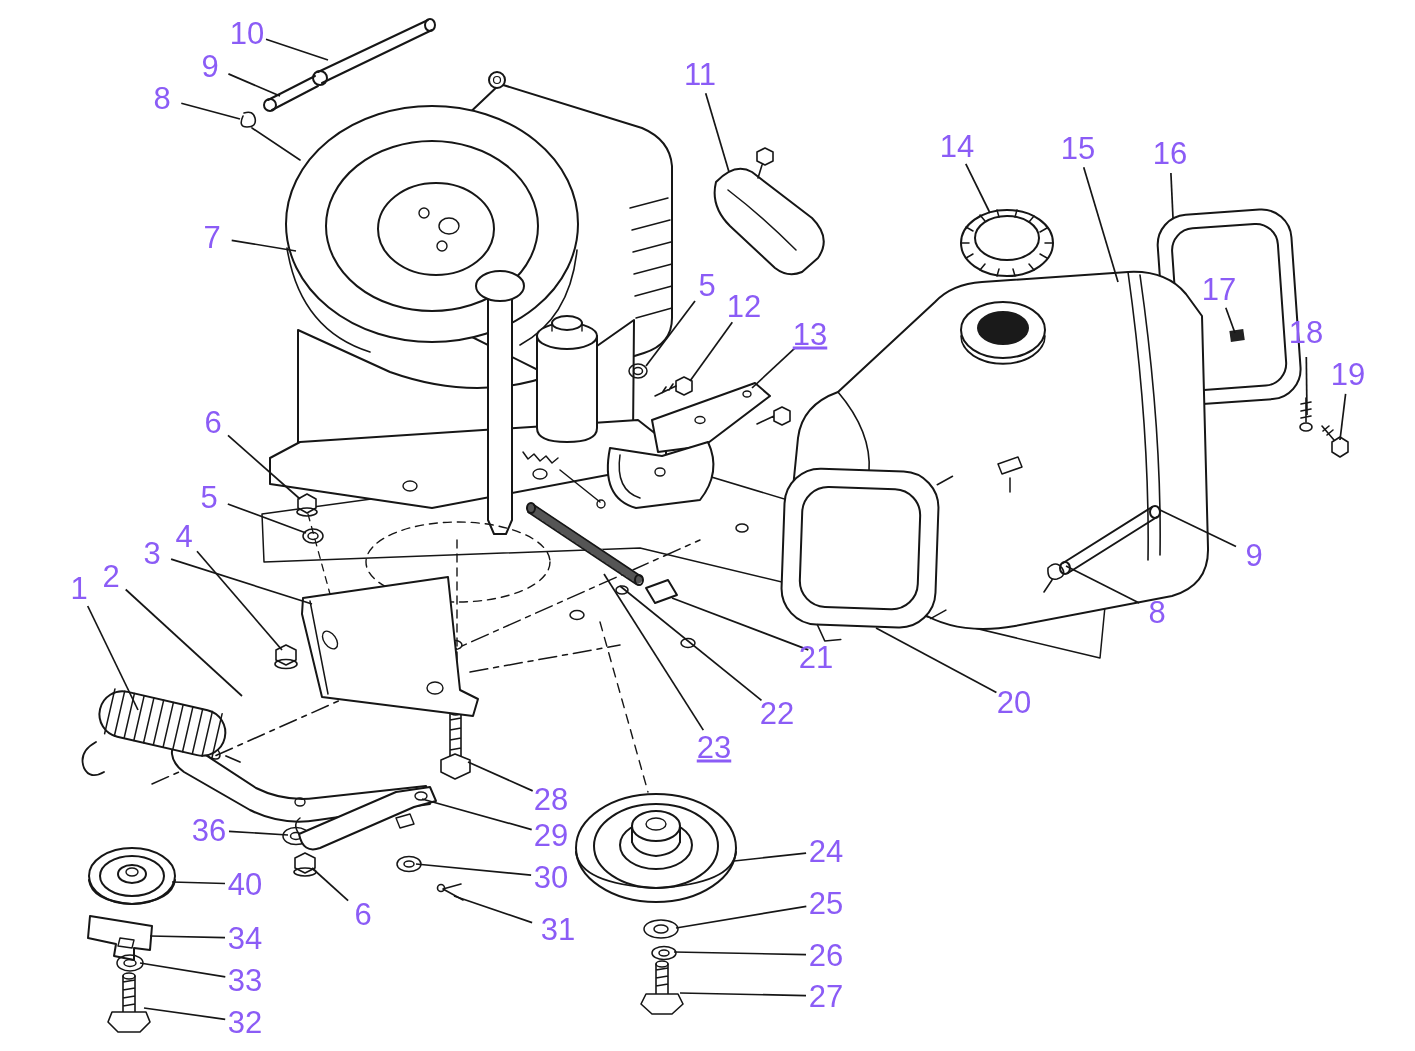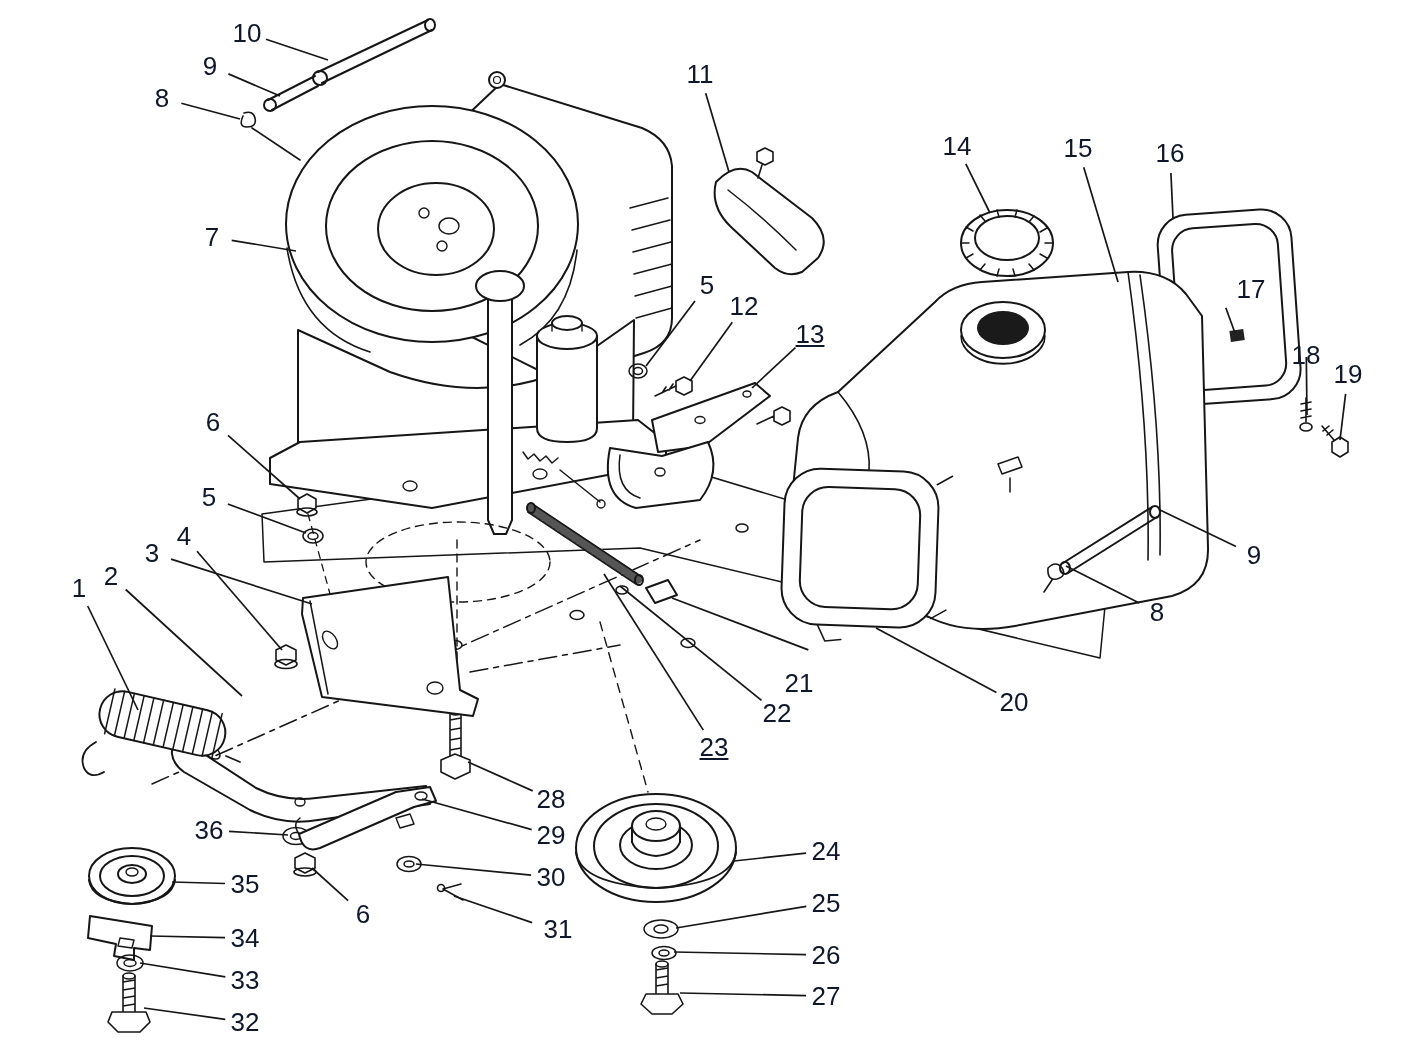--- a/index.html
+++ b/index.html
@@ -4,21 +4,21 @@
 <style>
   html,body{margin:0;padding:0;background:#fff}
   .stage{
     position:relative;width:1415px;height:1051px;background:#ffffff;
     font-family:"Liberation Sans",sans-serif;overflow:hidden
   }
   svg.layer{position:absolute;left:0;top:0;width:1415px;height:1051px}
   #callout-layer{position:absolute;left:0;top:0;width:1415px;height:1051px;pointer-events:none}
   .callout{
     position:absolute;transform:translate(-50%,-50%);
-    font-size:26px;color:#0f172a;line-height:1;white-space:nowrap;user-select:none
+    font-size:31px;color:#8b5cf6;line-height:1;white-space:nowrap;user-select:none
   }
 </style>
 </head>
 <body>
 
 <div class="stage">
 
   <svg class="layer" viewBox="0 0 1415 1051" stroke="#161616" fill="none" stroke-width="2" stroke-linejoin="round" stroke-linecap="round">
 
     <g stroke-width="1.5">
@@ -305,44 +305,44 @@
 
   <div id="callout-layer">
       <div class="callout" style="left: 247px; top: 33px;">10</div>
       <div class="callout" style="left: 210px; top: 66px;">9</div>
       <div class="callout" style="left: 162px; top: 98px;">8</div>
       <div class="callout" style="left: 212px; top: 237px;">7</div>
       <div class="callout" style="left: 700px; top: 74px;">11</div>
       <div class="callout" style="left: 957px; top: 146px;">14</div>
       <div class="callout" style="left: 1078px; top: 148px;">15</div>
       <div class="callout" style="left: 1170px; top: 153px; text-align: center;">16</div>
-      <div class="callout" style="left: 1219px; top: 289px; margin-left: 32px;">17</div>
-      <div class="callout" style="left: 1306px; top: 355px; text-align: right;">18</div>
+      <div class="callout" style="left: 1219px; top: 289px;">17</div>
+      <div class="callout" style="left: 1306px; top: 332px; text-align: right;">18</div>
       <div class="callout" style="left: 1348px; top: 374px; text-align: center;">19</div>
       <div class="callout" style="left: 707px; top: 285px;">5</div>
       <div class="callout" style="left: 744px; top: 306px;">12</div>
       <div class="callout" style="left: 810px; top: 334px; text-decoration: underline;">13</div>
       <div class="callout" style="left: 213px; top: 422px;">6</div>
       <div class="callout" style="left: 209px; top: 497px;">5</div>
       <div class="callout" style="left: 184px; top: 536px;">4</div>
       <div class="callout" style="left: 152px; top: 553px;">3</div>
       <div class="callout" style="left: 111px; top: 576px;">2</div>
       <div class="callout" style="left: 79px; top: 588px;">1</div>
       <div class="callout" style="left: 1254px; top: 555px;">9</div>
       <div class="callout" style="left: 1157px; top: 612px;">8</div>
-      <div class="callout" style="left: 799px; top: 657px; margin-top: 26px;">21</div>
+      <div class="callout" style="left: 816px; top: 657px;">21</div>
       <div class="callout" style="left: 1014px; top: 702px;">20</div>
       <div class="callout" style="left: 777px; top: 713px;">22</div>
       <div class="callout" style="left: 714px; top: 747px; text-decoration: underline;">23</div>
       <div class="callout" style="left: 551px; top: 799px;">28</div>
       <div class="callout" style="left: 551px; top: 835px; text-align: center;">29</div>
       <div class="callout" style="left: 551px; top: 877px;">30</div>
       <div class="callout" style="left: 551px; top: 929px; margin-left: 7px;">31</div>
       <div class="callout" style="left: 209px; top: 830px;">36</div>
-      <div class="callout" style="left: 245px; top: 884px;">35</div>
+      <div class="callout" style="left: 245px; top: 884px;">40</div>
       <div class="callout" style="left: 245px; top: 938px;">34</div>
       <div class="callout" style="left: 245px; top: 980px;">33</div>
       <div class="callout" style="left: 245px; top: 1022px;">32</div>
       <div class="callout" style="left: 363px; top: 914px;">6</div>
       <div class="callout" style="left: 826px; top: 851px;">24</div>
       <div class="callout" style="left: 826px; top: 903px;">25</div>
       <div class="callout" style="left: 826px; top: 955px;">26</div>
       <div class="callout" style="left: 826px; top: 996px;">27</div>
     </div>
 

